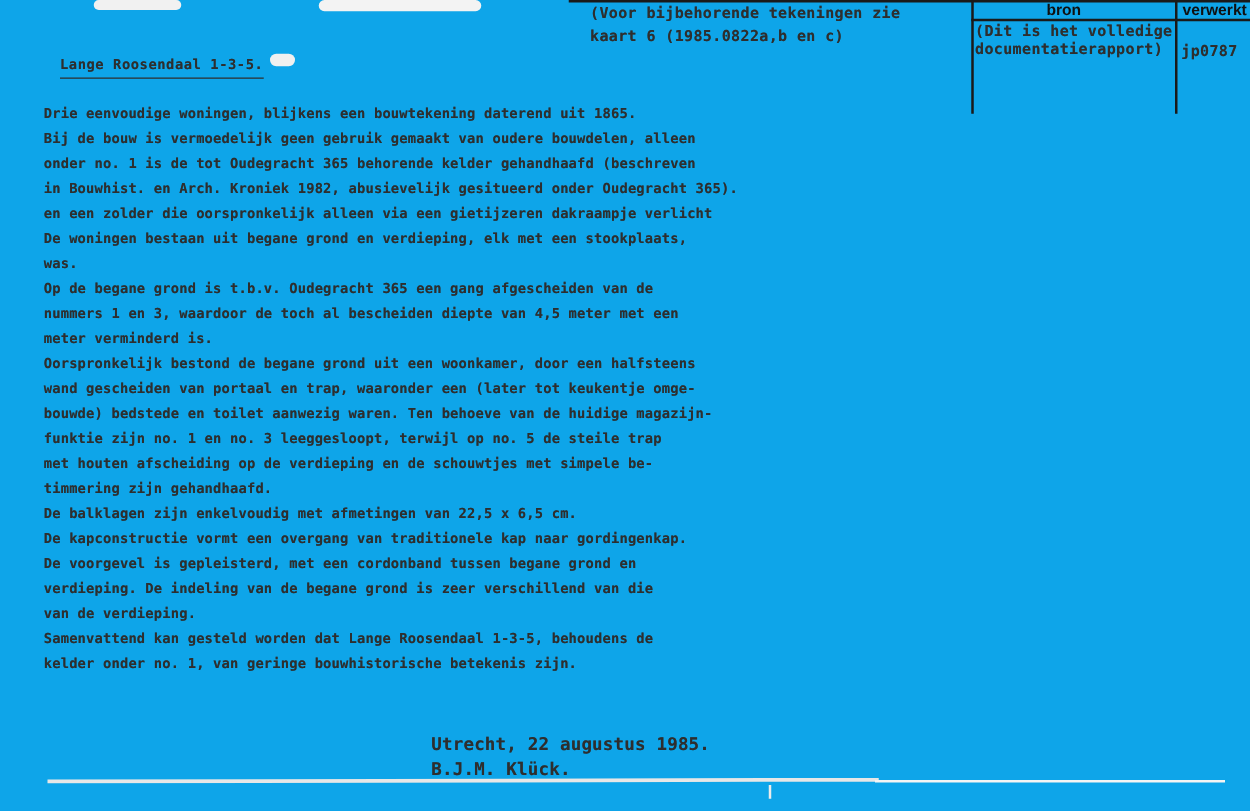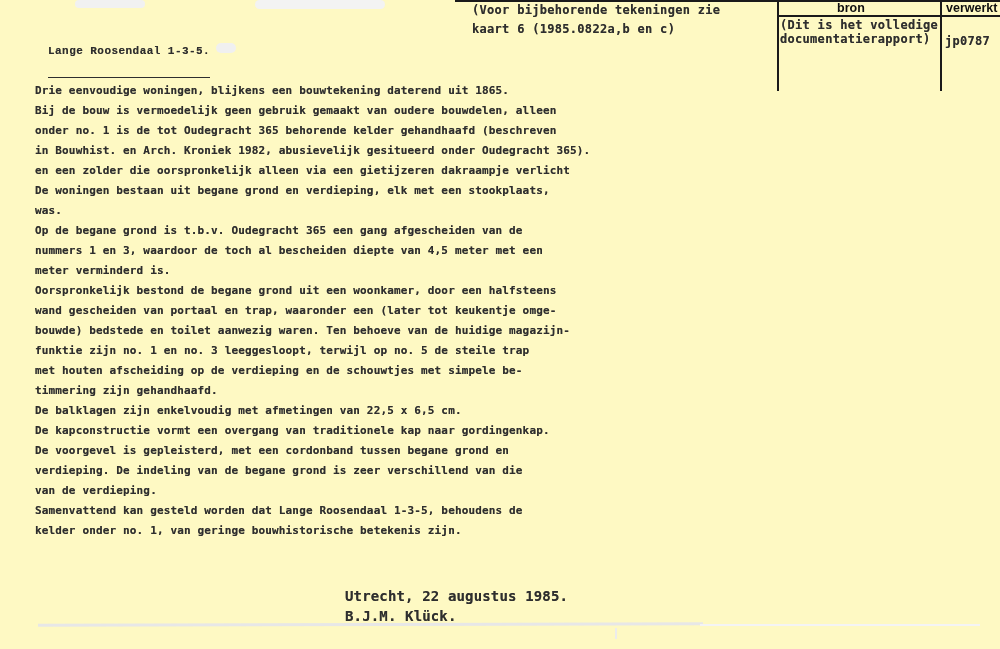--- a/index.html
+++ b/index.html
@@ -1,37 +1,36 @@
 <!DOCTYPE html>
 <html><head>
 <meta charset="utf-8">
 <style>
   html,body { margin:0; padding:0; background:#9a9a9a; }
   .page {
     position:relative;
     width:1000px; height:649px;
-    background:#fef9c3;
+    background:#0ea5e9;
     overflow:hidden;
     font-family:"DejaVu Sans Mono", monospace;
   }
   
   .tw {
     position:absolute;
     color:#2e2e2e;
     font-family:"DejaVu Sans Mono", monospace;
     font-weight:bold;
     white-space:nowrap;
     text-shadow:0 0 0.5px rgba(46,46,46,0.55);
   }
   .doc-title {
     left:48px; top:45px;
     font-size:11px; letter-spacing:0.45px;
-    padding-bottom:20px;
+    padding-bottom:4px;
     border-bottom:1.5px solid #2e2e2e;
-    font-family:Liberation Mono, monospace;
   }
   .doc-body {
     left:35px; top:81px;
     font-size:11px; letter-spacing:0.15px;
   }
   .body-line { height:20px; line-height:20px; white-space:nowrap; }
   .signature-block {
     left:345px; top:586px;
     font-size:14px; letter-spacing:0.15px;
   }

